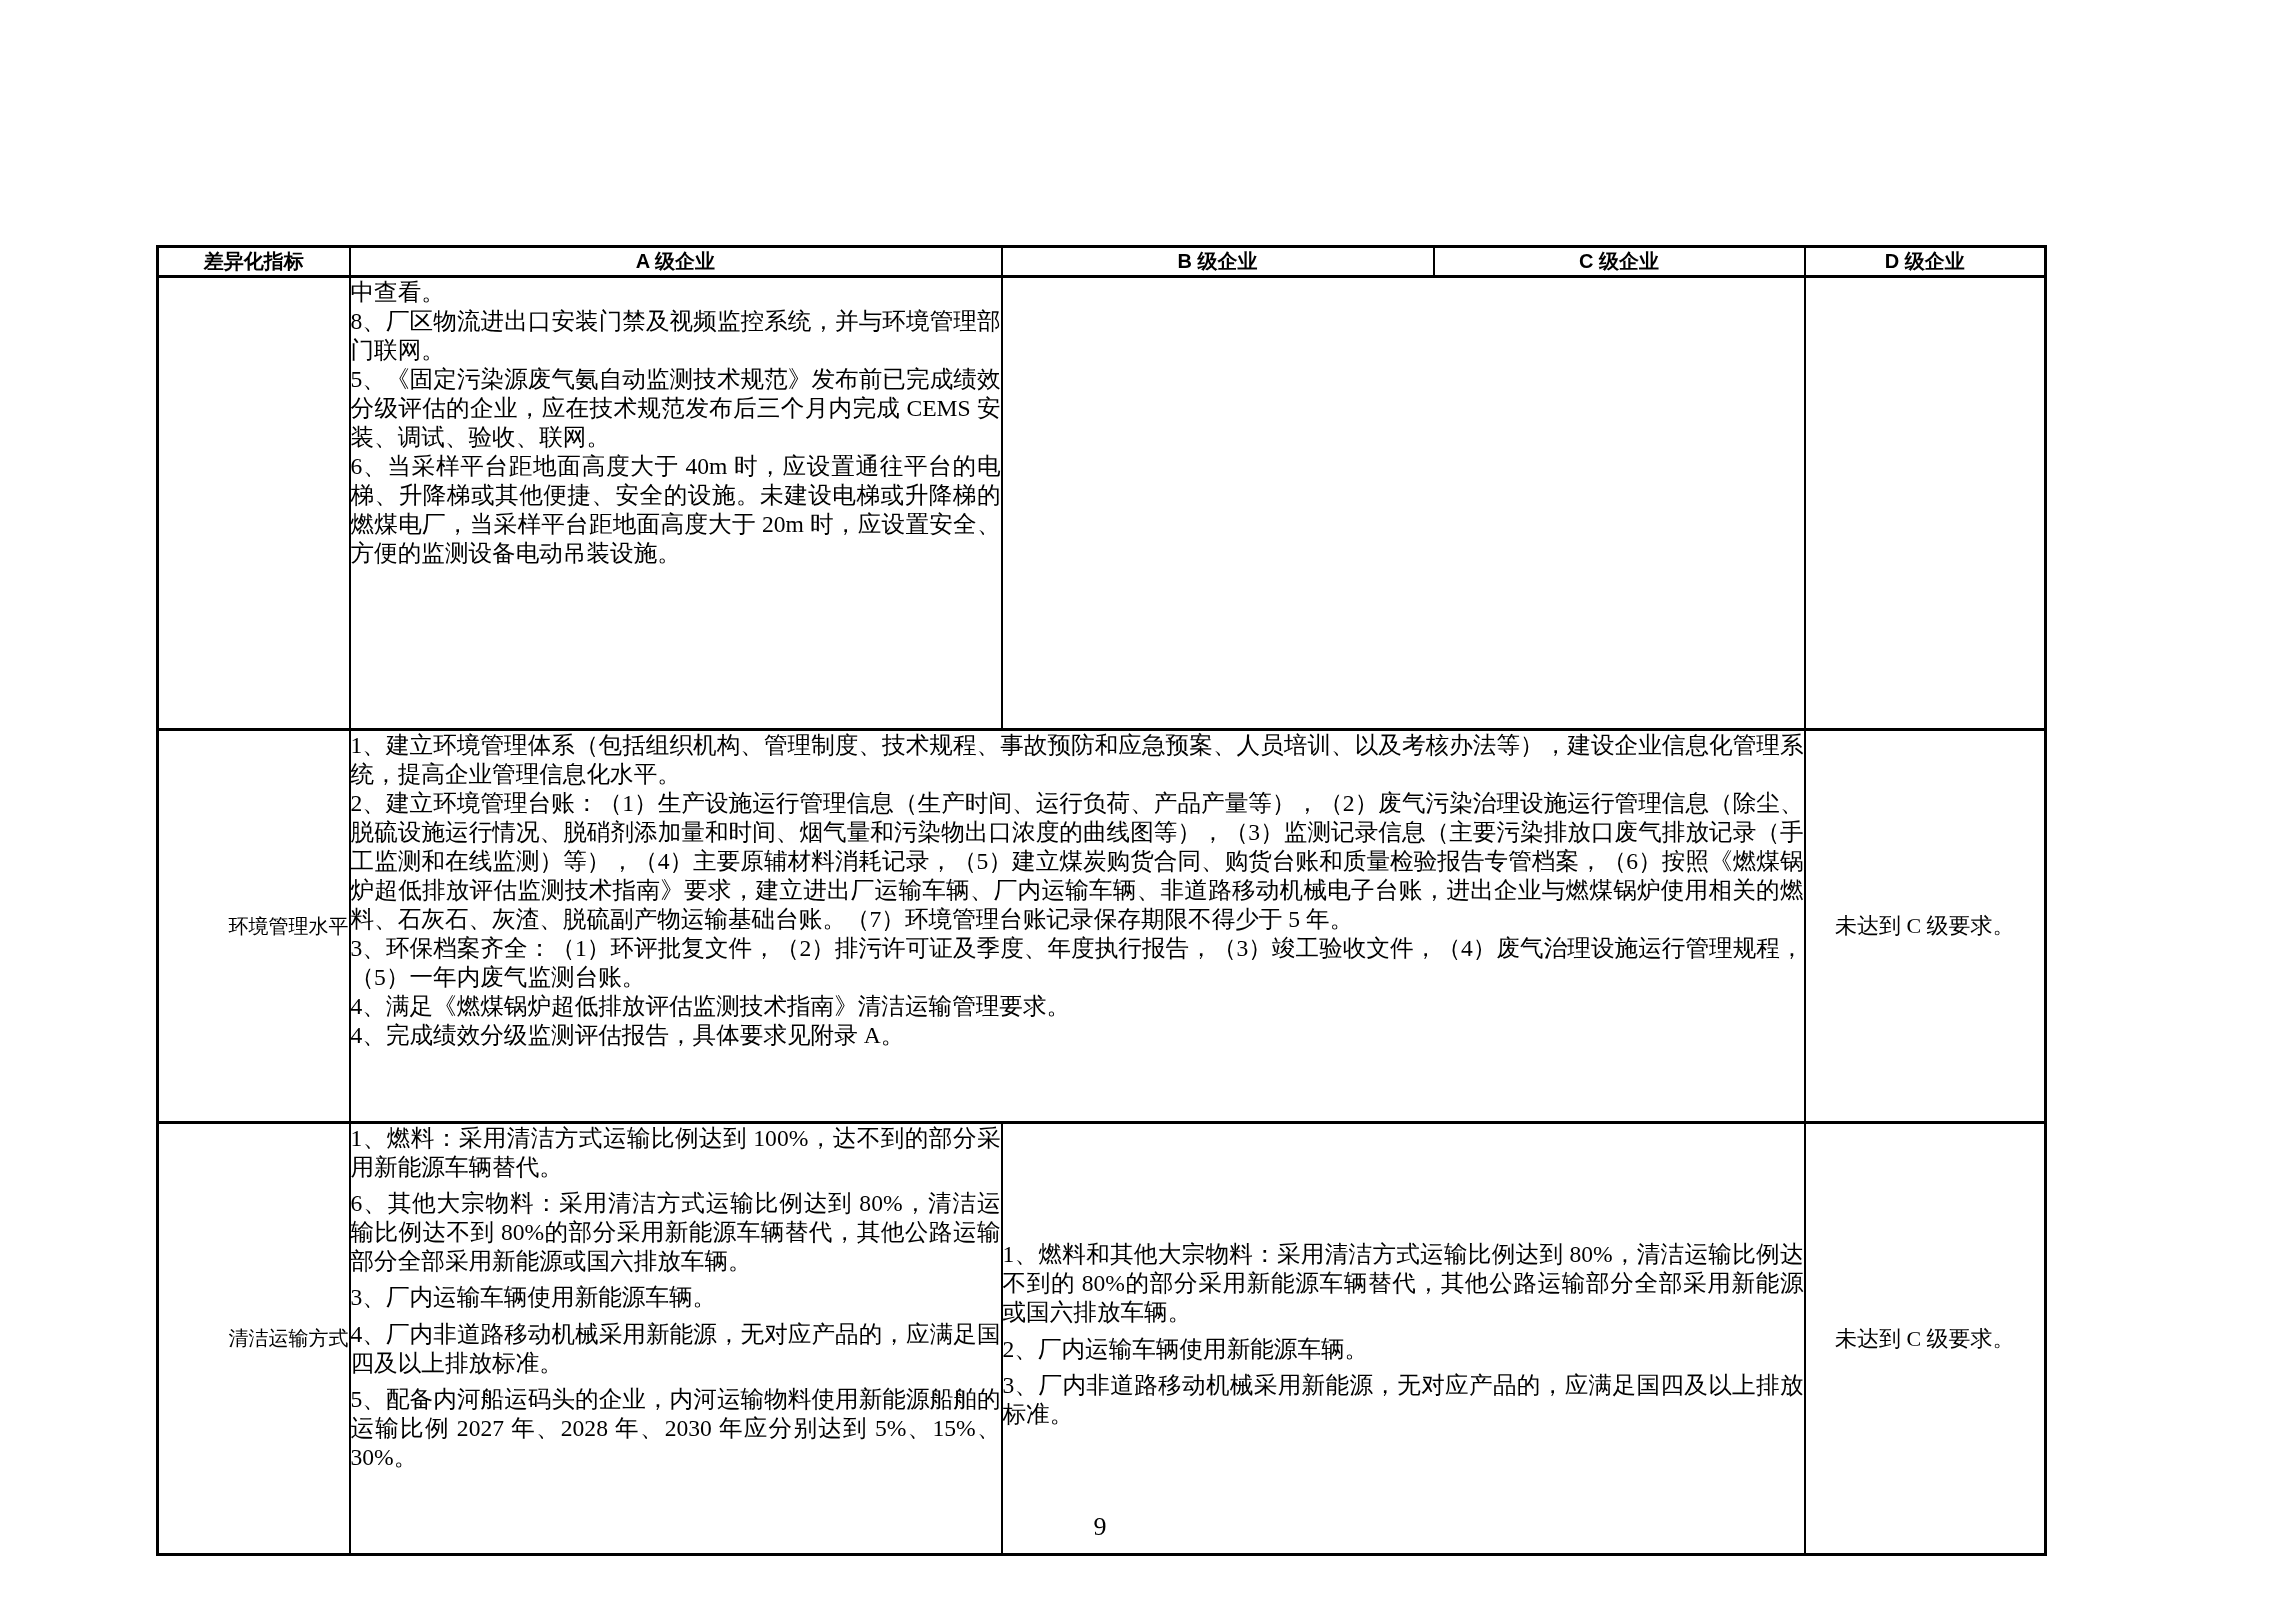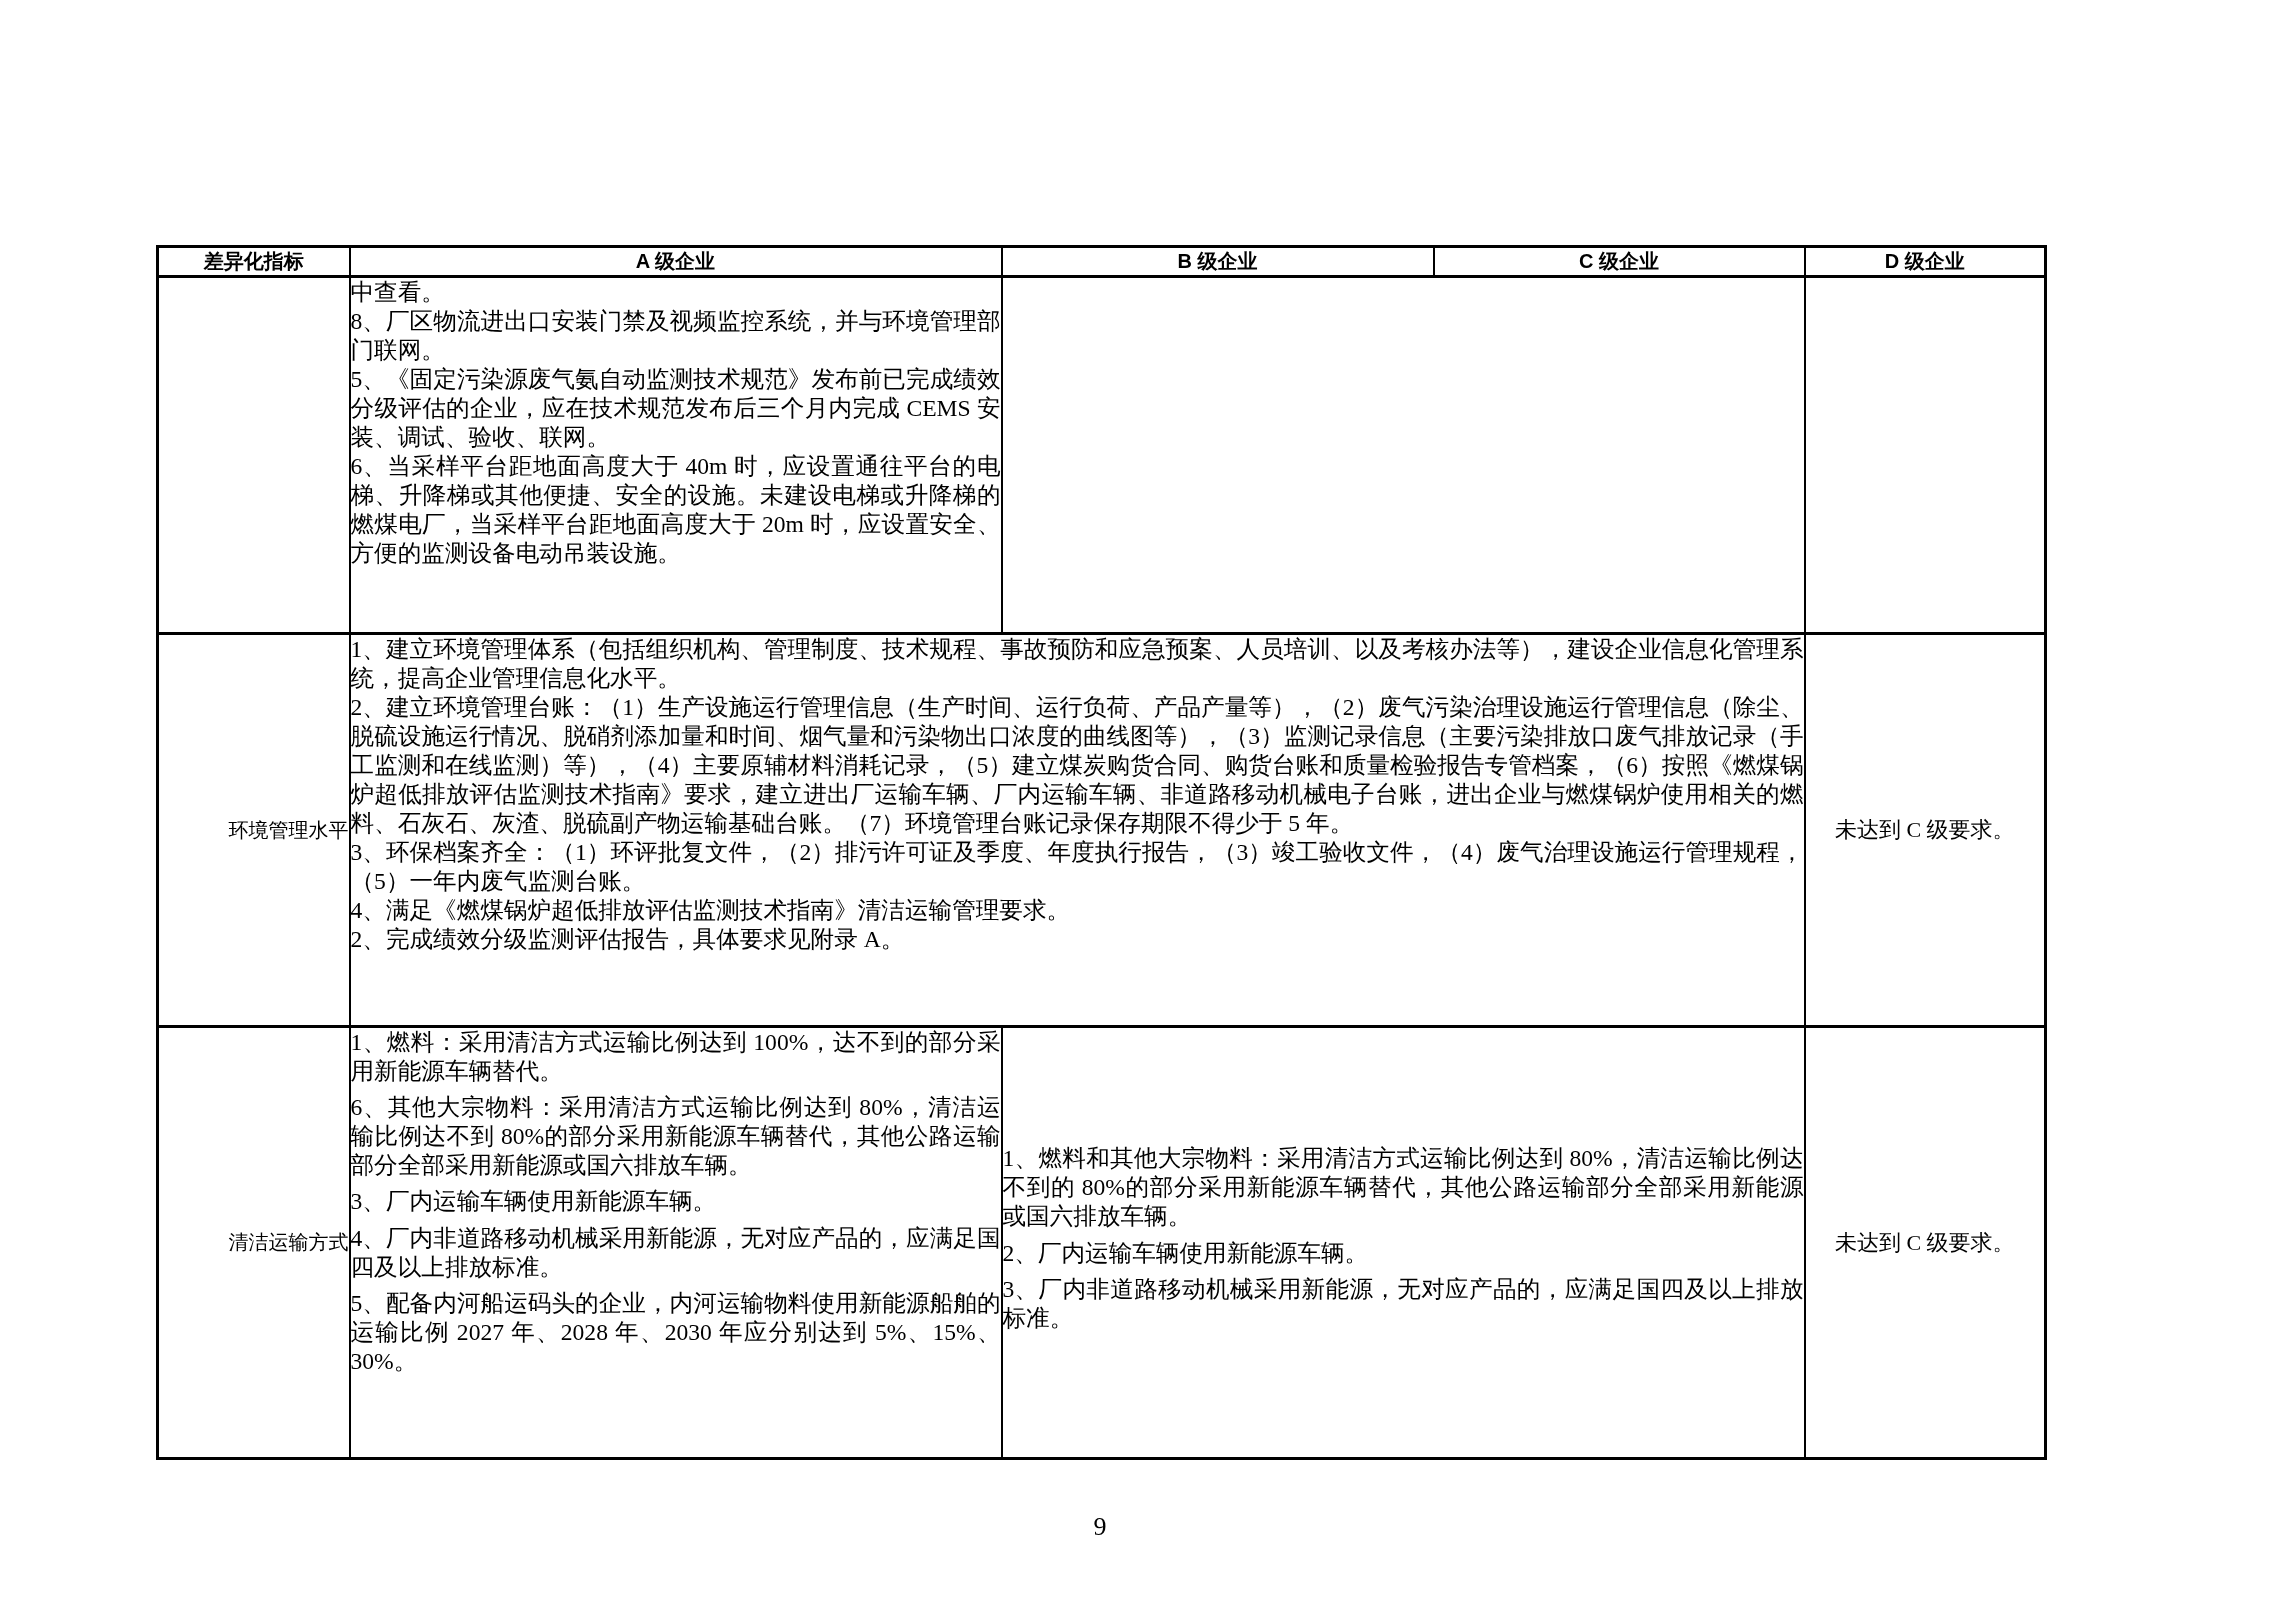--- a/index.html
+++ b/index.html
@@ -95,40 +95,40 @@
     <thead>
       <tr style="height:30px">
         <th>差异化指标</th>
         <th>A 级企业</th>
         <th>B 级企业</th>
         <th>C 级企业</th>
         <th>D 级企业</th>
       </tr>
     </thead>
     <tbody>
-      <tr style="height:357px">
+      <tr style="height:453px">
         <td class="label-cell"></td>
         <td class="text-cell pad-a">
           <p>中查看。</p>
           <p>8、厂区物流进出口安装门禁及视频监控系统，并与环境管理部门联网。</p>
           <p>5、《固定污染源废气氨自动监测技术规范》发布前已完成绩效分级评估的企业，应在技术规范发布后三个月内完成 CEMS 安装、调试、验收、联网。</p>
           <p>6、当采样平台距地面高度大于 40m 时，应设置通往平台的电梯、升降梯或其他便捷、安全的设施。未建设电梯或升降梯的燃煤电厂，当采样平台距地面高度大于 20m 时，应设置安全、方便的监测设备电动吊装设施。</p>
         </td>
         <td colspan="2"></td>
         <td></td>
       </tr>
 
       <tr style="height:393px">
         <td class="label-cell">环境管理水平</td>
         <td colspan="3" class="text-cell pad-wide">
           <p>1、建立环境管理体系（包括组织机构、管理制度、技术规程、事故预防和应急预案、人员培训、以及考核办法等），建设企业信息化管理系统，提高企业管理信息化水平。</p>
           <p>2、建立环境管理台账：（1）生产设施运行管理信息（生产时间、运行负荷、产品产量等），（2）废气污染治理设施运行管理信息（除尘、脱硫设施运行情况、脱硝剂添加量和时间、烟气量和污染物出口浓度的曲线图等），（3）监测记录信息（主要污染排放口废气排放记录（手工监测和在线监测）等），（4）主要原辅材料消耗记录，（5）建立煤炭购货合同、购货台账和质量检验报告专管档案，（6）按照《燃煤锅炉超低排放评估监测技术指南》要求，建立进出厂运输车辆、厂内运输车辆、非道路移动机械电子台账，进出企业与燃煤锅炉使用相关的燃料、石灰石、灰渣、脱硫副产物运输基础台账。（7）环境管理台账记录保存期限不得少于 5 年。</p>
           <p>3、环保档案齐全：（1）环评批复文件，（2）排污许可证及季度、年度执行报告，（3）竣工验收文件，（4）废气治理设施运行管理规程，（5）一年内废气监测台账。</p>
           <p>4、满足《燃煤锅炉超低排放评估监测技术指南》清洁运输管理要求。</p>
-          <p>2、完成绩效分级监测评估报告，具体要求见附录 A。</p>
+          <p>4、完成绩效分级监测评估报告，具体要求见附录 A。</p>
         </td>
         <td class="d-cell">未达到 C 级要求。</td>
       </tr>
 
       <tr style="height:432px">
         <td class="label-cell">清洁运输方式</td>
         <td class="text-cell pad-a gap">
           <p>1、燃料：采用清洁方式运输比例达到 100%，达不到的部分采用新能源车辆替代。</p>
           <p>6、其他大宗物料：采用清洁方式运输比例达到 80%，清洁运输比例达不到 80%的部分采用新能源车辆替代，其他公路运输部分全部采用新能源或国六排放车辆。</p>
           <p>3、厂内运输车辆使用新能源车辆。</p>

